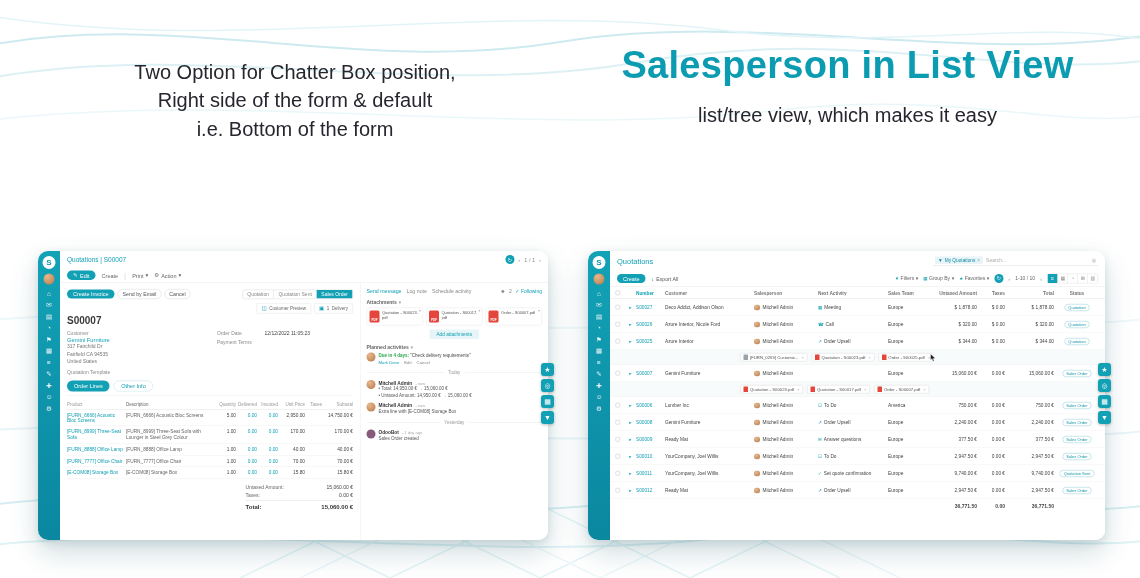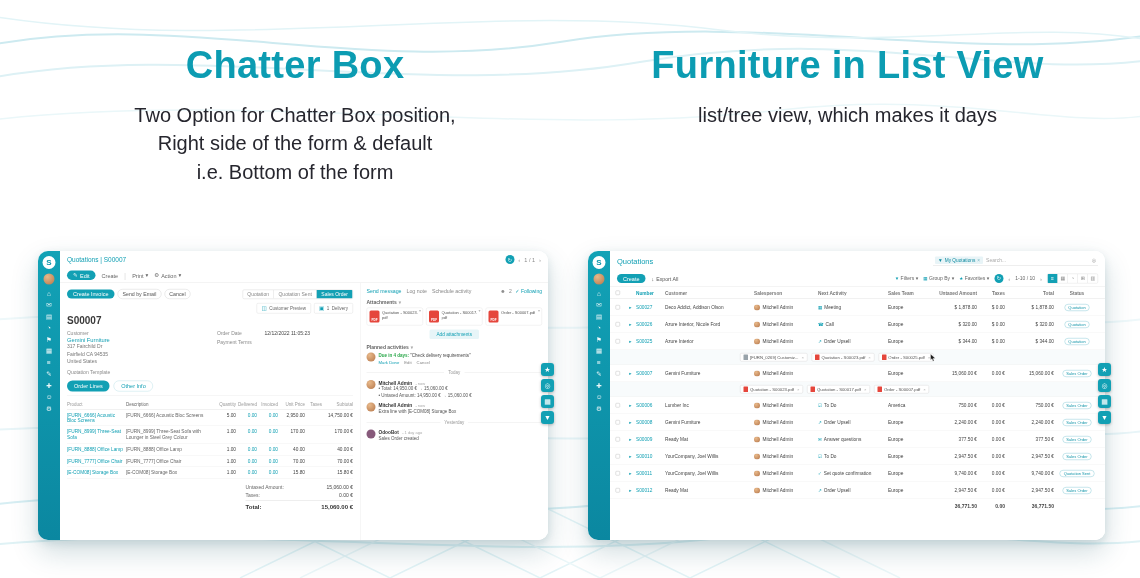--- a/index.html
+++ b/index.html
@@ -185,32 +185,31 @@
     <path d="M-10,320 C240,300 480,345 720,320 C900,300 1040,335 1150,318" stroke="#eef8fa" stroke-width="2"></path>
     <path d="M-10,430 C260,415 520,455 780,430 C960,412 1060,445 1150,430" stroke="#e8f5f8" stroke-width="2"></path>
     <path d="M-10,505 C200,478 420,532 640,500 C860,470 1000,525 1150,505" stroke="#d6eef3" stroke-width="2"></path>
     <path d="M-10,545 C240,520 480,565 720,538 C920,515 1040,555 1150,540" stroke="#dff2f5" stroke-width="2"></path>
     <path d="M240,578 L390,505 L540,578 L690,505 L840,578" stroke="#e3f4f7" stroke-width="1.5"></path>
     <path d="M300,578 L450,505 L600,578 L750,505 L900,578" stroke="#ebf7f9" stroke-width="1.5"></path>
     <path d="M240,505 L390,578 L540,505 L690,578 L840,505" stroke="#e3f4f7" stroke-width="1.5"></path>
   </svg>
 
   <div class="hero" id="hero-left">
-    <div class="hero-title">Chatter Box</div>
     <div class="hero-sub">
       <div>Two Option for Chatter Box position,</div>
       <div>Right side of the form &amp; default</div>
       <div>i.e. Bottom of the form</div>
     </div>
   </div>
 
   <div class="hero" id="hero-right">
-    <div class="hero-title">Furniture in List View</div>
+    <div class="hero-title">Salesperson in List View</div>
     <div class="hero-sub">
-      <div>list/tree view, which makes it days</div>
+      <div>list/tree view, which makes it easy</div>
     </div>
   </div>
 
   <div class="card" id="card-form">
     <div class="side-tools">
 
     <span class="side-tool">★</span>
         <span class="side-tool">◎</span>
         <span class="side-tool">▦</span>
         <span class="side-tool">▼</span>

